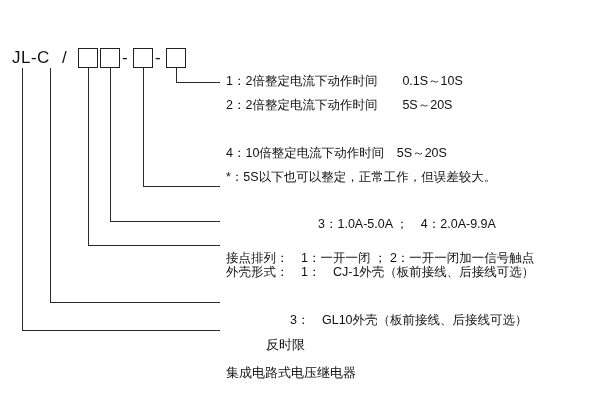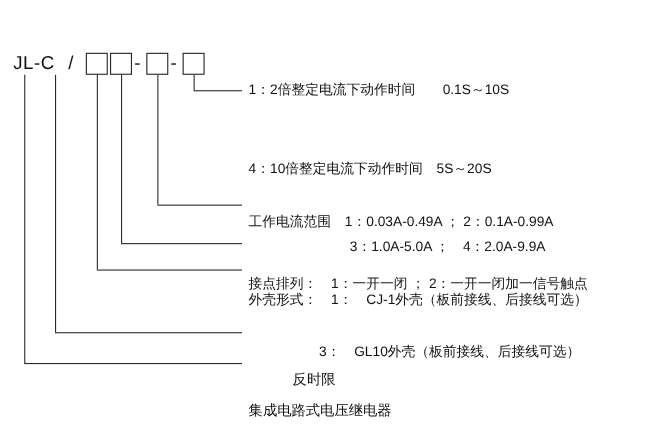--- a/index.html
+++ b/index.html
@@ -68,23 +68,24 @@
   <div class="vline" style="left:88px;top:68px;height:177px;"></div>
   <div class="hline" style="left:88px;top:245px;width:132px;"></div>
 
   <div class="vline" style="left:50px;top:68px;height:234px;"></div>
   <div class="hline" style="left:50px;top:302px;width:170px;"></div>
 
   <div class="vline" style="left:22px;top:68px;height:262px;"></div>
   <div class="hline" style="left:22px;top:330px;width:198px;"></div>
 
   <div class="txt" style="left:226px;top:74px;">1：2倍整定电流下动作时间　　0.1S～10S</div>
+  <div class="txt" style="left:226px;top:98px;">2：2倍整定电流下动作时间　　5S～20S</div>
   <div class="txt" style="left:226px;top:146px;text-align:center;">4：10倍整定电流下动作时间　5S～20S</div>
+  <div class="txt" style="left:226px;top:170px;">*：5S以下也可以整定，正常工作，但误差较大。</div>
 
-  <div class="txt" style="left:226px;top:194px;">工作电流范围　1：0.03A-0.49A ； 2：0.1A-0.99A</div>
   <div class="txt" style="left:318px;top:217px;">3：1.0A-5.0A ；　4：2.0A-9.9A</div>
 
   <div class="txt" style="left:226px;top:241px;margin-top:10px;">接点排列：　1：一开一闭 ； 2：一开一闭加一信号触点</div>
 
   <div class="txt" style="left:226px;top:265px;">外壳形式：　1：　CJ-1外壳（板前接线、后接线可选）</div>
   <div class="txt" style="left:290px;top:313px;">3：　GL10外壳（板前接线、后接线可选）</div>
 
   <div class="txt big" style="left:226px;top:337px;margin-left:40px;">反时限</div>
   <div class="txt big" style="left:226px;top:365px;">集成电路式电压继电器</div>
 

